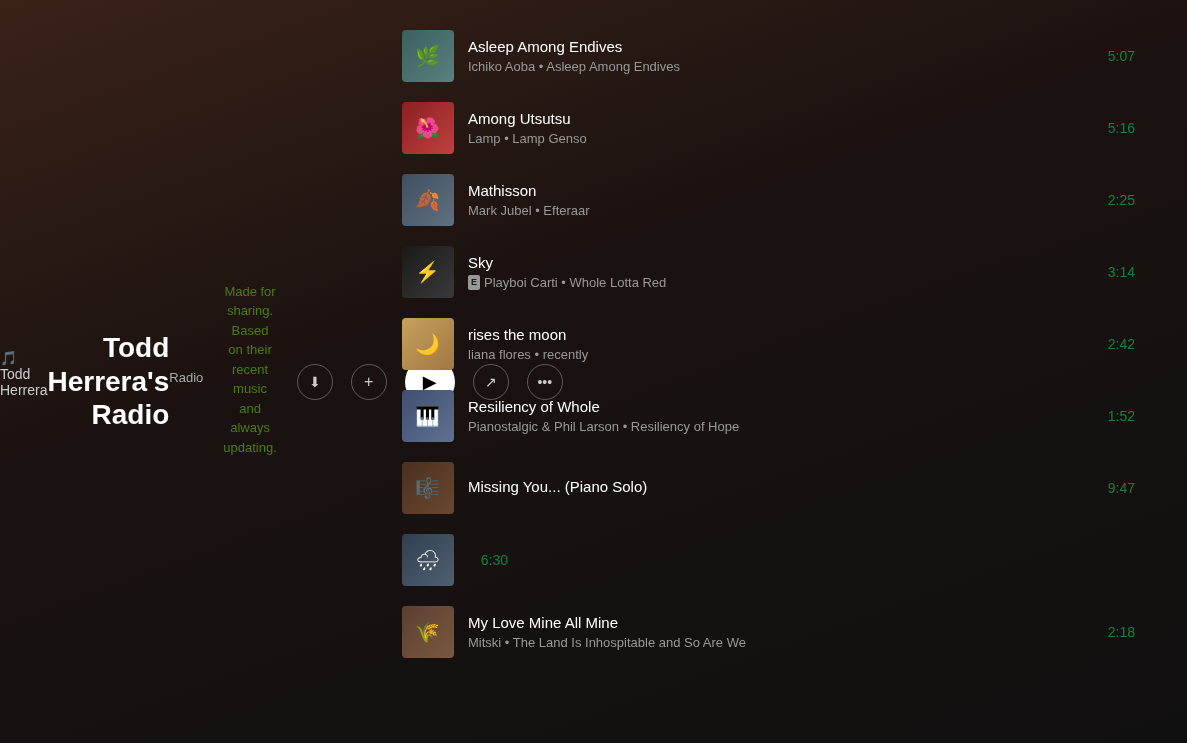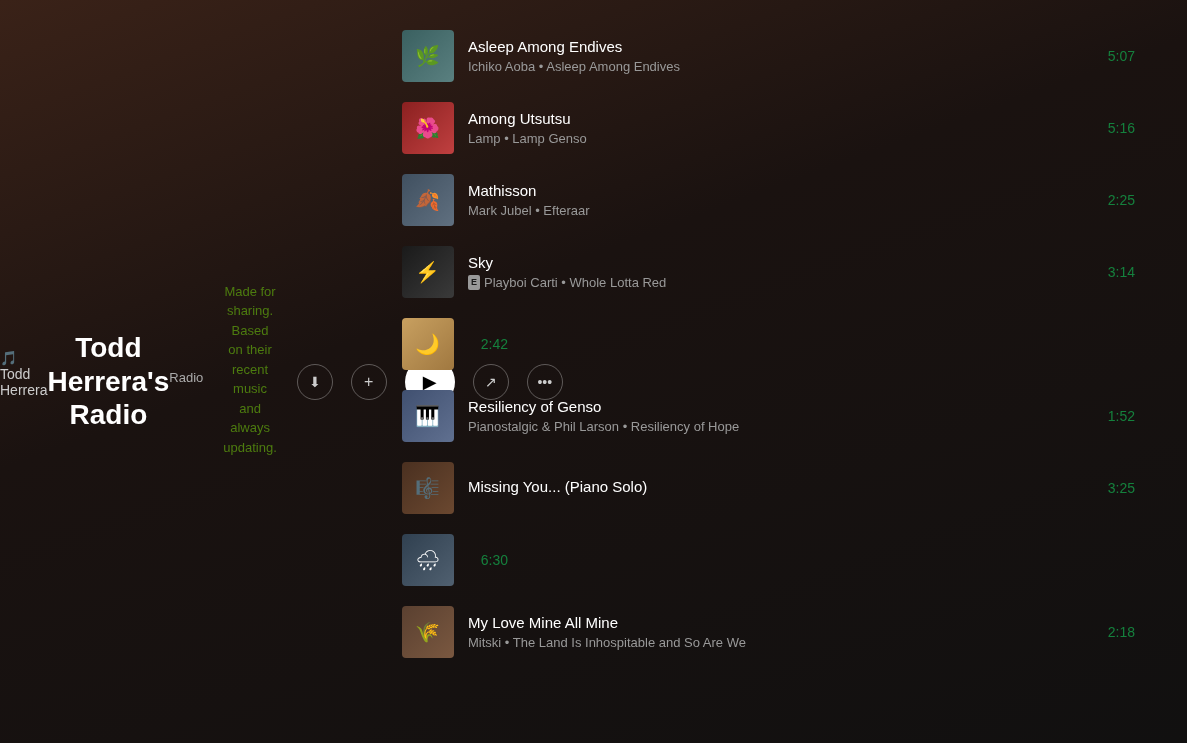--- a/index.html
+++ b/index.html
@@ -89,21 +89,21 @@
       display: flex;
       align-items: center;
       justify-content: center;
       font-size: 10px;
       color: rgba(255,255,255,0.6);
     }
 
     .playlist-title {
       font-size: 28px;
       font-weight: 700;
-      text-align: center;
+      text-align: right;
       line-height: 1.2;
       margin-bottom: 0;
     }
 
     .playlist-type {
       font-size: 13px;
       color: #aaa;
       margin-bottom: 8px;
     }
 
@@ -334,36 +334,40 @@
     <div class="track-row">
       <div class="track-thumb thumb-4">⚡</div>
       <div class="track-info">
         <div class="track-name">Sky</div>
         <div class="track-meta"><span class="explicit-badge">E</span> Playboi Carti • Whole Lotta Red</div>
       </div>
       <div class="track-duration">3:14</div>
     </div>
     <div class="track-row">
       <div class="track-thumb thumb-5">🌙</div>
+      <div class="track-info">
+        <div class="track-name">rises the moon</div>
+        <div class="track-meta">liana flores • recently</div>
+      </div>
       <div class="track-duration">2:42</div>
     </div>
     <div class="track-row">
       <div class="track-thumb thumb-6">🎹</div>
       <div class="track-info">
-        <div class="track-name">Resiliency of Genso</div>
+        <div class="track-name">Resiliency of Whole</div>
         <div class="track-meta">Pianostalgic &amp; Phil Larson • Resiliency of Hope</div>
       </div>
       <div class="track-duration">1:52</div>
     </div>
     <div class="track-row">
       <div class="track-thumb thumb-7">🎼</div>
       <div class="track-info">
         <div class="track-name">Missing You... (Piano Solo)</div>
       </div>
-      <div class="track-duration">3:25</div>
+      <div class="track-duration">9:47</div>
     </div>
     <div class="track-row">
       <div class="track-thumb thumb-8">🌧</div>
       <div class="track-duration">6:30</div>
     </div>
     <div class="track-row">
       <div class="track-thumb thumb-9">🌾</div>
       <div class="track-info">
         <div class="track-name">My Love Mine All Mine</div>
         <div class="track-meta">Mitski • The Land Is Inhospitable and So Are We</div>

